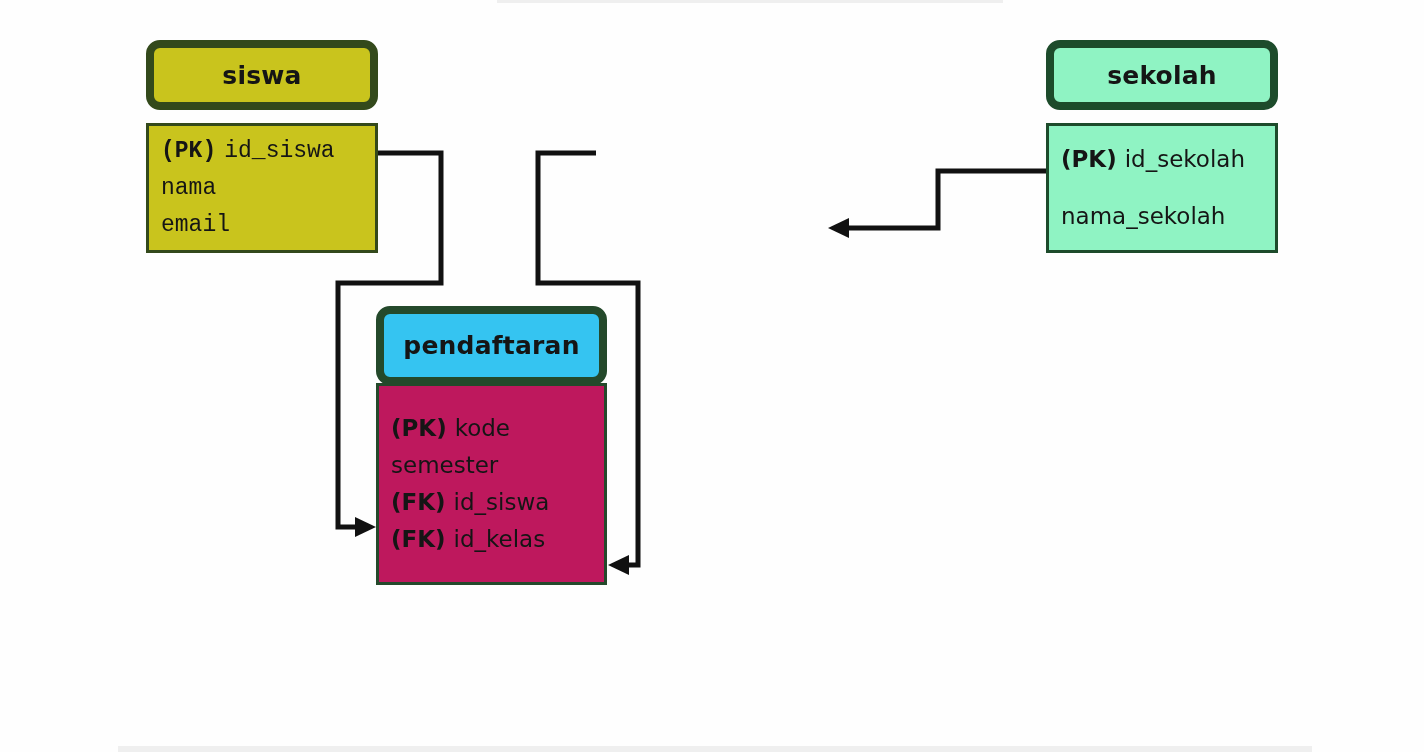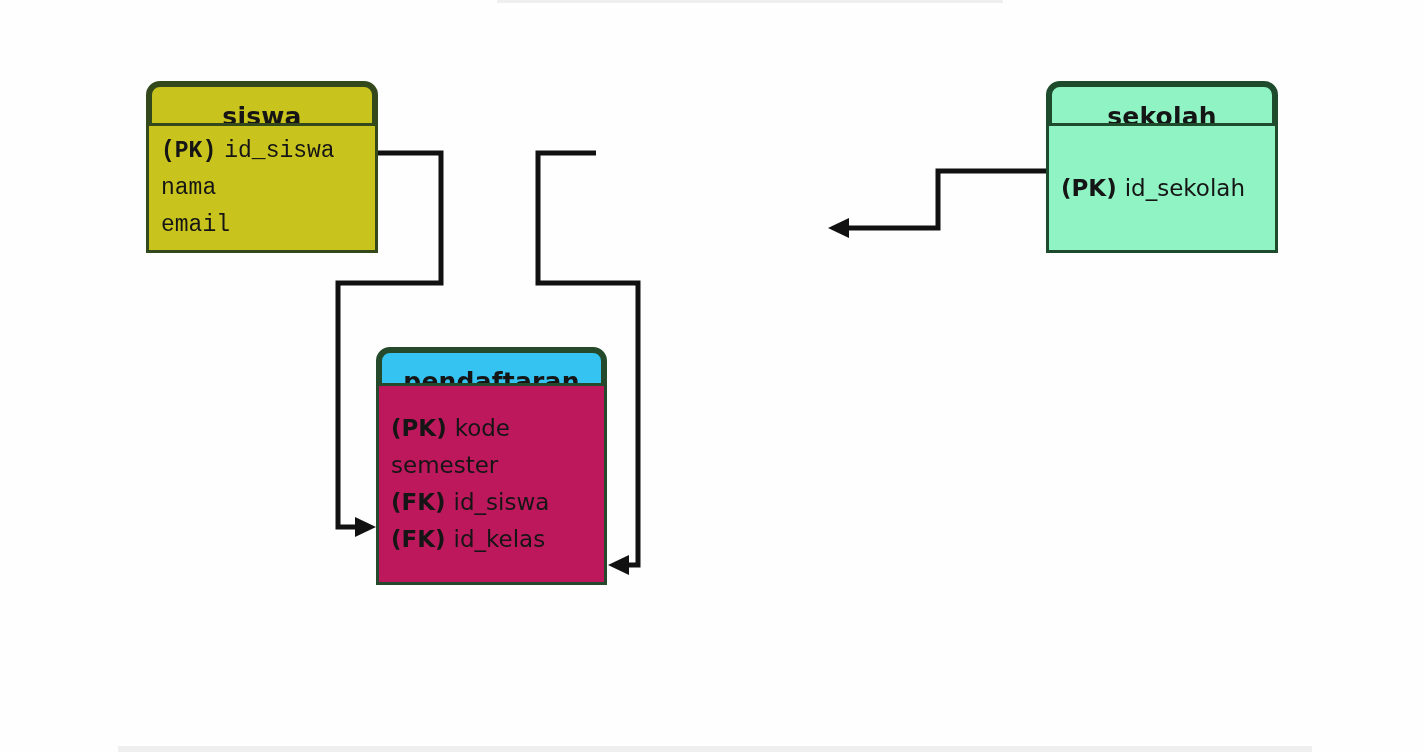--- a/index.html
+++ b/index.html
@@ -15,26 +15,25 @@
   }
   .connectors {
     position: absolute; left: 0; top: 0;
     width: 1424px; height: 752px;
     pointer-events: none;
   }
   .entity { position: absolute; }
   .hdr {
     position: absolute; left: 0; top: 0; width: 100%;
     box-sizing: border-box;
-    border: 6px solid #ef4444;
+    border: 8px solid #ef4444;
     border-radius: 14px;
     display: flex; align-items: center; justify-content: center;
     font-weight: bold; font-size: 25px; color: #151515;
     letter-spacing: 0.2px;
-    margin-top: 41px;
   }
   .bod {
     position: absolute; left: 0; width: 100%;
     box-sizing: border-box;
     border: 3px solid #000;
     display: flex; flex-direction: column; justify-content: center;
     padding-left: 12px;
     font-size: 23px; color: #151515;
   }
   .field { line-height: 37px; white-space: nowrap; }
@@ -51,21 +50,21 @@
   .e-kelas .hdr { height: 70px; background: #f8cbf7; border-color: #2d3a5e; }
   .e-kelas .bod { top: 83px; height: 132px; background: #f8cbf7; border-color: #3d4b20; }
 
   
   .e-sekolah { left: 1046px; top: 40px; width: 232px; height: 275px; }
   .e-sekolah .hdr { height: 70px; background: #8ff3c3; border-color: #1d4b2b; }
   .e-sekolah .bod { top: 83px; height: 130px; background: #8ff3c3; border-color: #1d4b2b; gap: 20px; }
 
   
   .e-pendaftaran { left: 376px; top: 306px; width: 231px; height: 279px; }
-  .e-pendaftaran .hdr { height: 69px; background: #35c4f1; border-color: #24492b; }
+  .e-pendaftaran .hdr { height: 79px; background: #35c4f1; border-color: #24492b; }
   .e-pendaftaran .bod { top: 77px; height: 202px; background: #be185d; border-color: #24492b; }
 
   .edge-artifact {
     position: absolute;
     background: #efefef;
   }
   .edge-artifact.top { left: 497px; top: 0; width: 506px; height: 3px; }
   .edge-artifact.bottom { left: 118px; top: 746px; width: 1194px; height: 6px; }
 </style>
 </head>
@@ -104,20 +103,23 @@
 
 
   <div class="entity e-sekolah">
     <div class="hdr">
       <span>sekolah</span>
     </div>
     <div class="bod">
       <div class="field">
         <span class="tag">(PK)</span><span>id_sekolah</span>
       </div>
+      <div class="field">
+        <span class="tag"></span><span>nama_sekolah</span>
+      </div>
     </div>
   </div>
 
   <div class="entity e-pendaftaran">
     <div class="hdr">
       <span>pendaftaran</span>
     </div>
     <div class="bod">
       <div class="field">
         <span class="tag">(PK)</span><span>kode</span>

